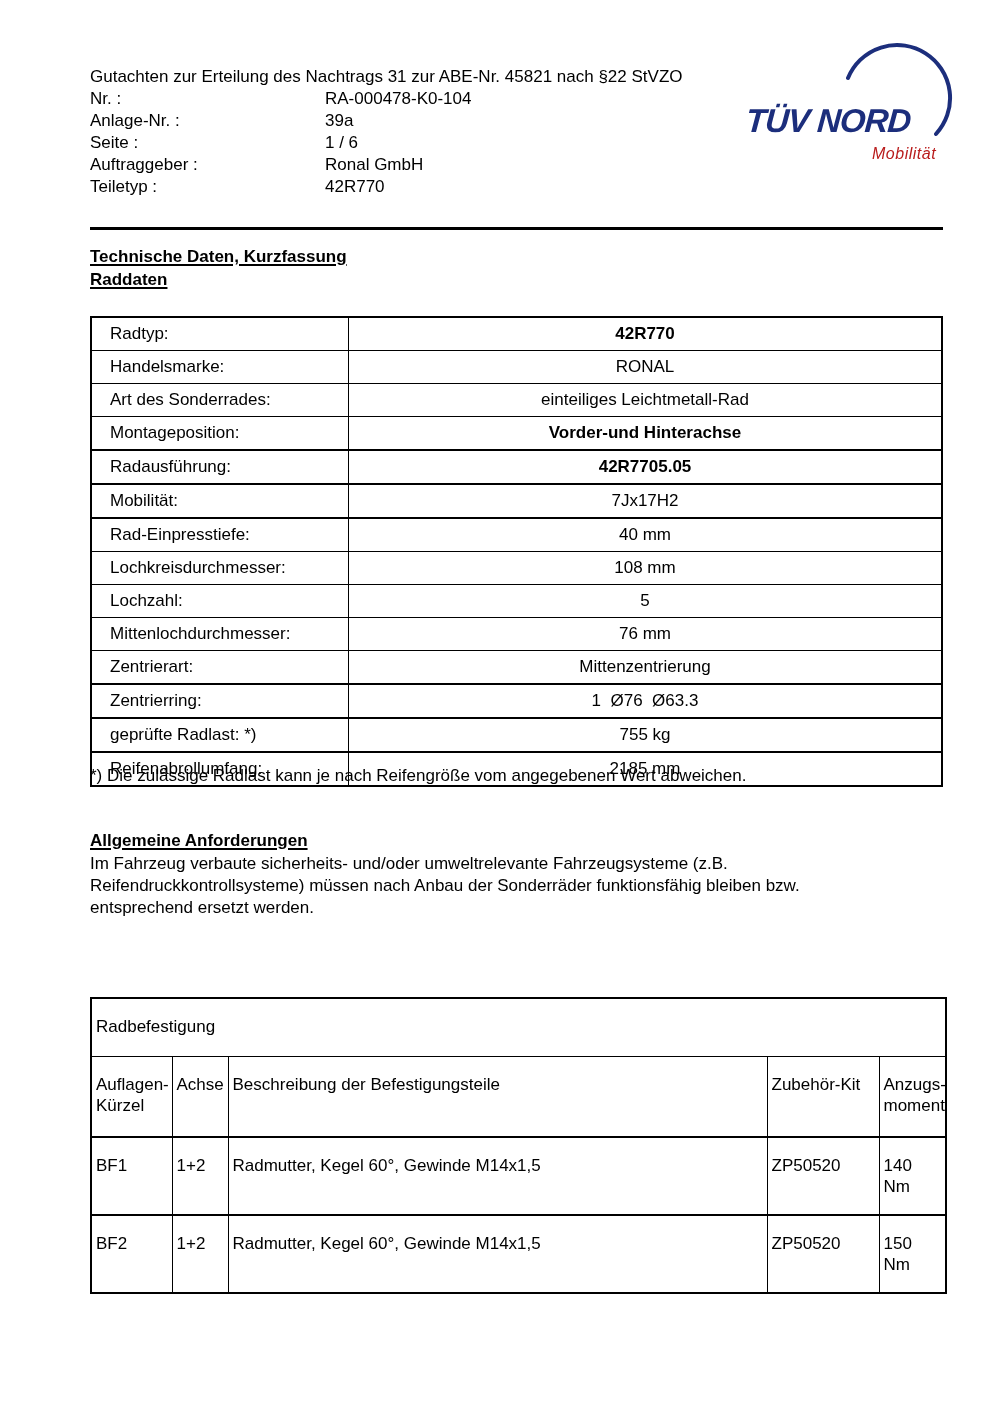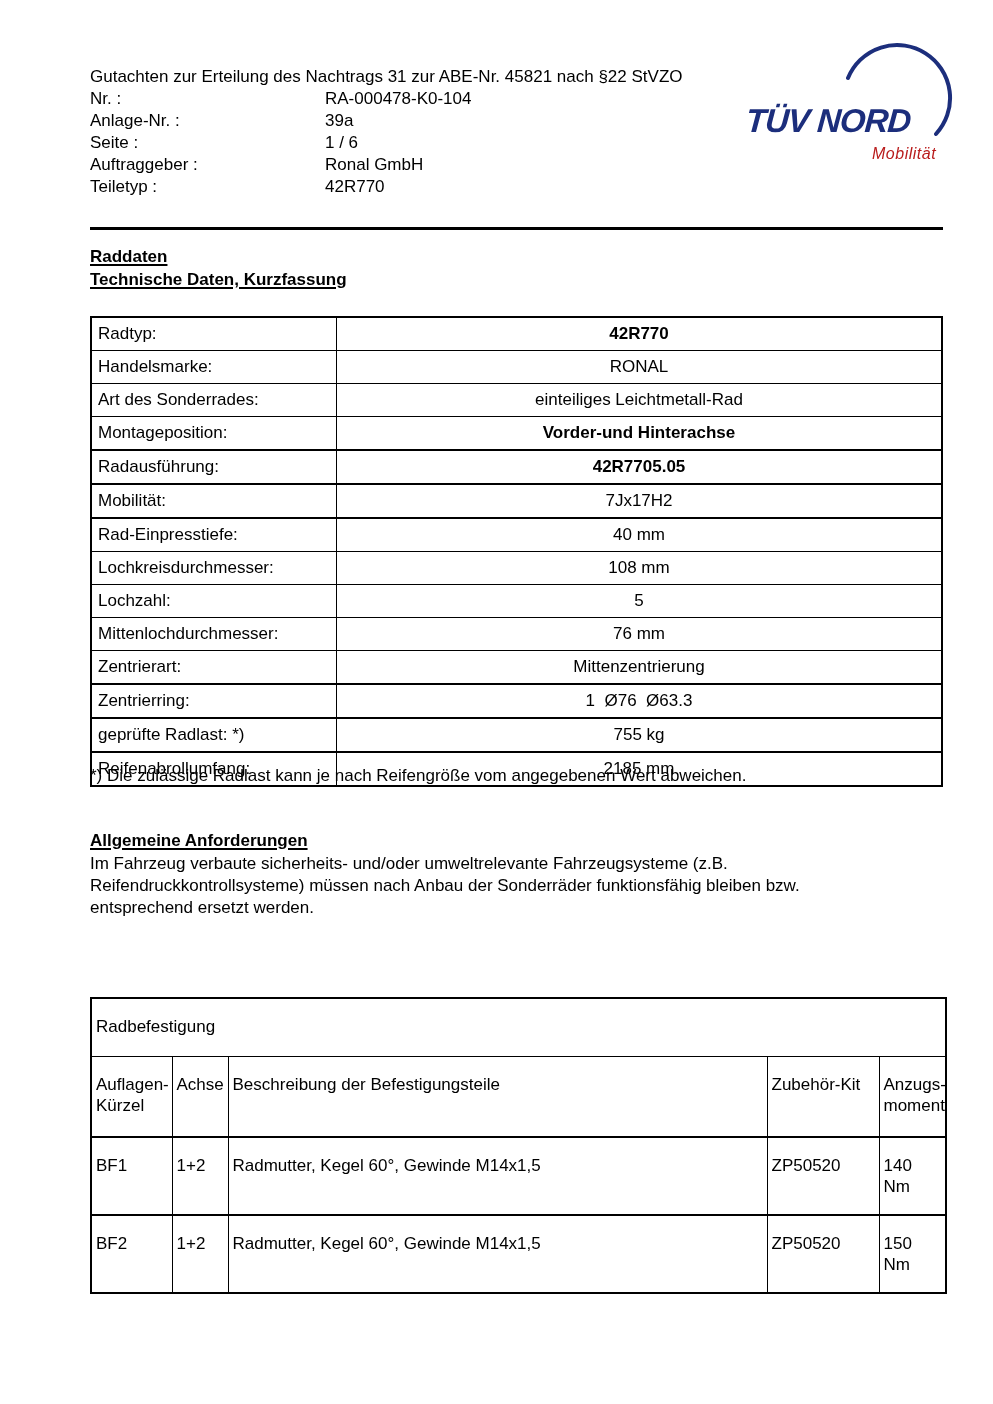--- a/index.html
+++ b/index.html
@@ -27,21 +27,21 @@
   
   .rule { position:absolute; left:90px; top:227px; width:853px; height:3px; background:#000; }
   
   .sec1 { position:absolute; left:90px; top:246px; font-size:17px; font-weight:bold; line-height:22.5px; }
   .u { text-decoration:underline; text-decoration-thickness:1.5px; text-underline-offset:2px; }
   
   .t1 { position:absolute; left:90px; top:316px; width:853px; border-collapse:collapse; table-layout:fixed; font-size:17px; }
   .t1, .t1 td { border:1px solid #000; }
   .t1 { border-width:2px; }
   .t1 td { height:30px; vertical-align:middle; overflow:hidden; }
-  .t1 .lbl { width:237px; padding-left:6px; text-align:left; }
+  .t1 .lbl { width:237px; padding-left:18px; text-align:left; }
   .t1 .val { text-align:center; white-space:pre-wrap; }
   .t1 tr.thick td { border-top-width:2px; }
   .t1 tr.boldval .val { font-weight:bold; }
   
   .footnote { position:absolute; left:90px; top:766px; font-size:17px; }
   
   .allg { position:absolute; left:90px; top:830px; width:805px; font-size:17px; line-height:22px; }
   .allg .heading { font-weight:bold; margin-bottom:1px; }
   
   .verw { position:absolute; left:90px; top:933px; width:805px; font-size:17px; line-height:22px; }
@@ -91,22 +91,22 @@
 
   <svg class="logo-arc" viewBox="0 0 115 120" xmlns="http://www.w3.org/2000/svg">
     <path d="M 10 36 A 53 53 0 1 1 98 92" fill="none" stroke="#1c2e7c" stroke-width="4" stroke-linecap="round"></path>
   </svg>
   <div class="logo-brand">TÜV NORD</div>
   <div class="logo-division">Mobilität</div>
 
   <div class="rule"></div>
 
   <div class="sec1">
+    <div class="u">Technische Daten, Kurzfassung</div>
     <div class="u">Raddaten</div>
-    <div class="u">Technische Daten, Kurzfassung</div>
   </div>
 
   <table class="t1">
     <tbody>
         <tr class="boldval">
       <td class="lbl">Radtyp:</td>
       <td class="val">42R770</td>
     </tr>
     <tr>
       <td class="lbl">Handelsmarke:</td>

